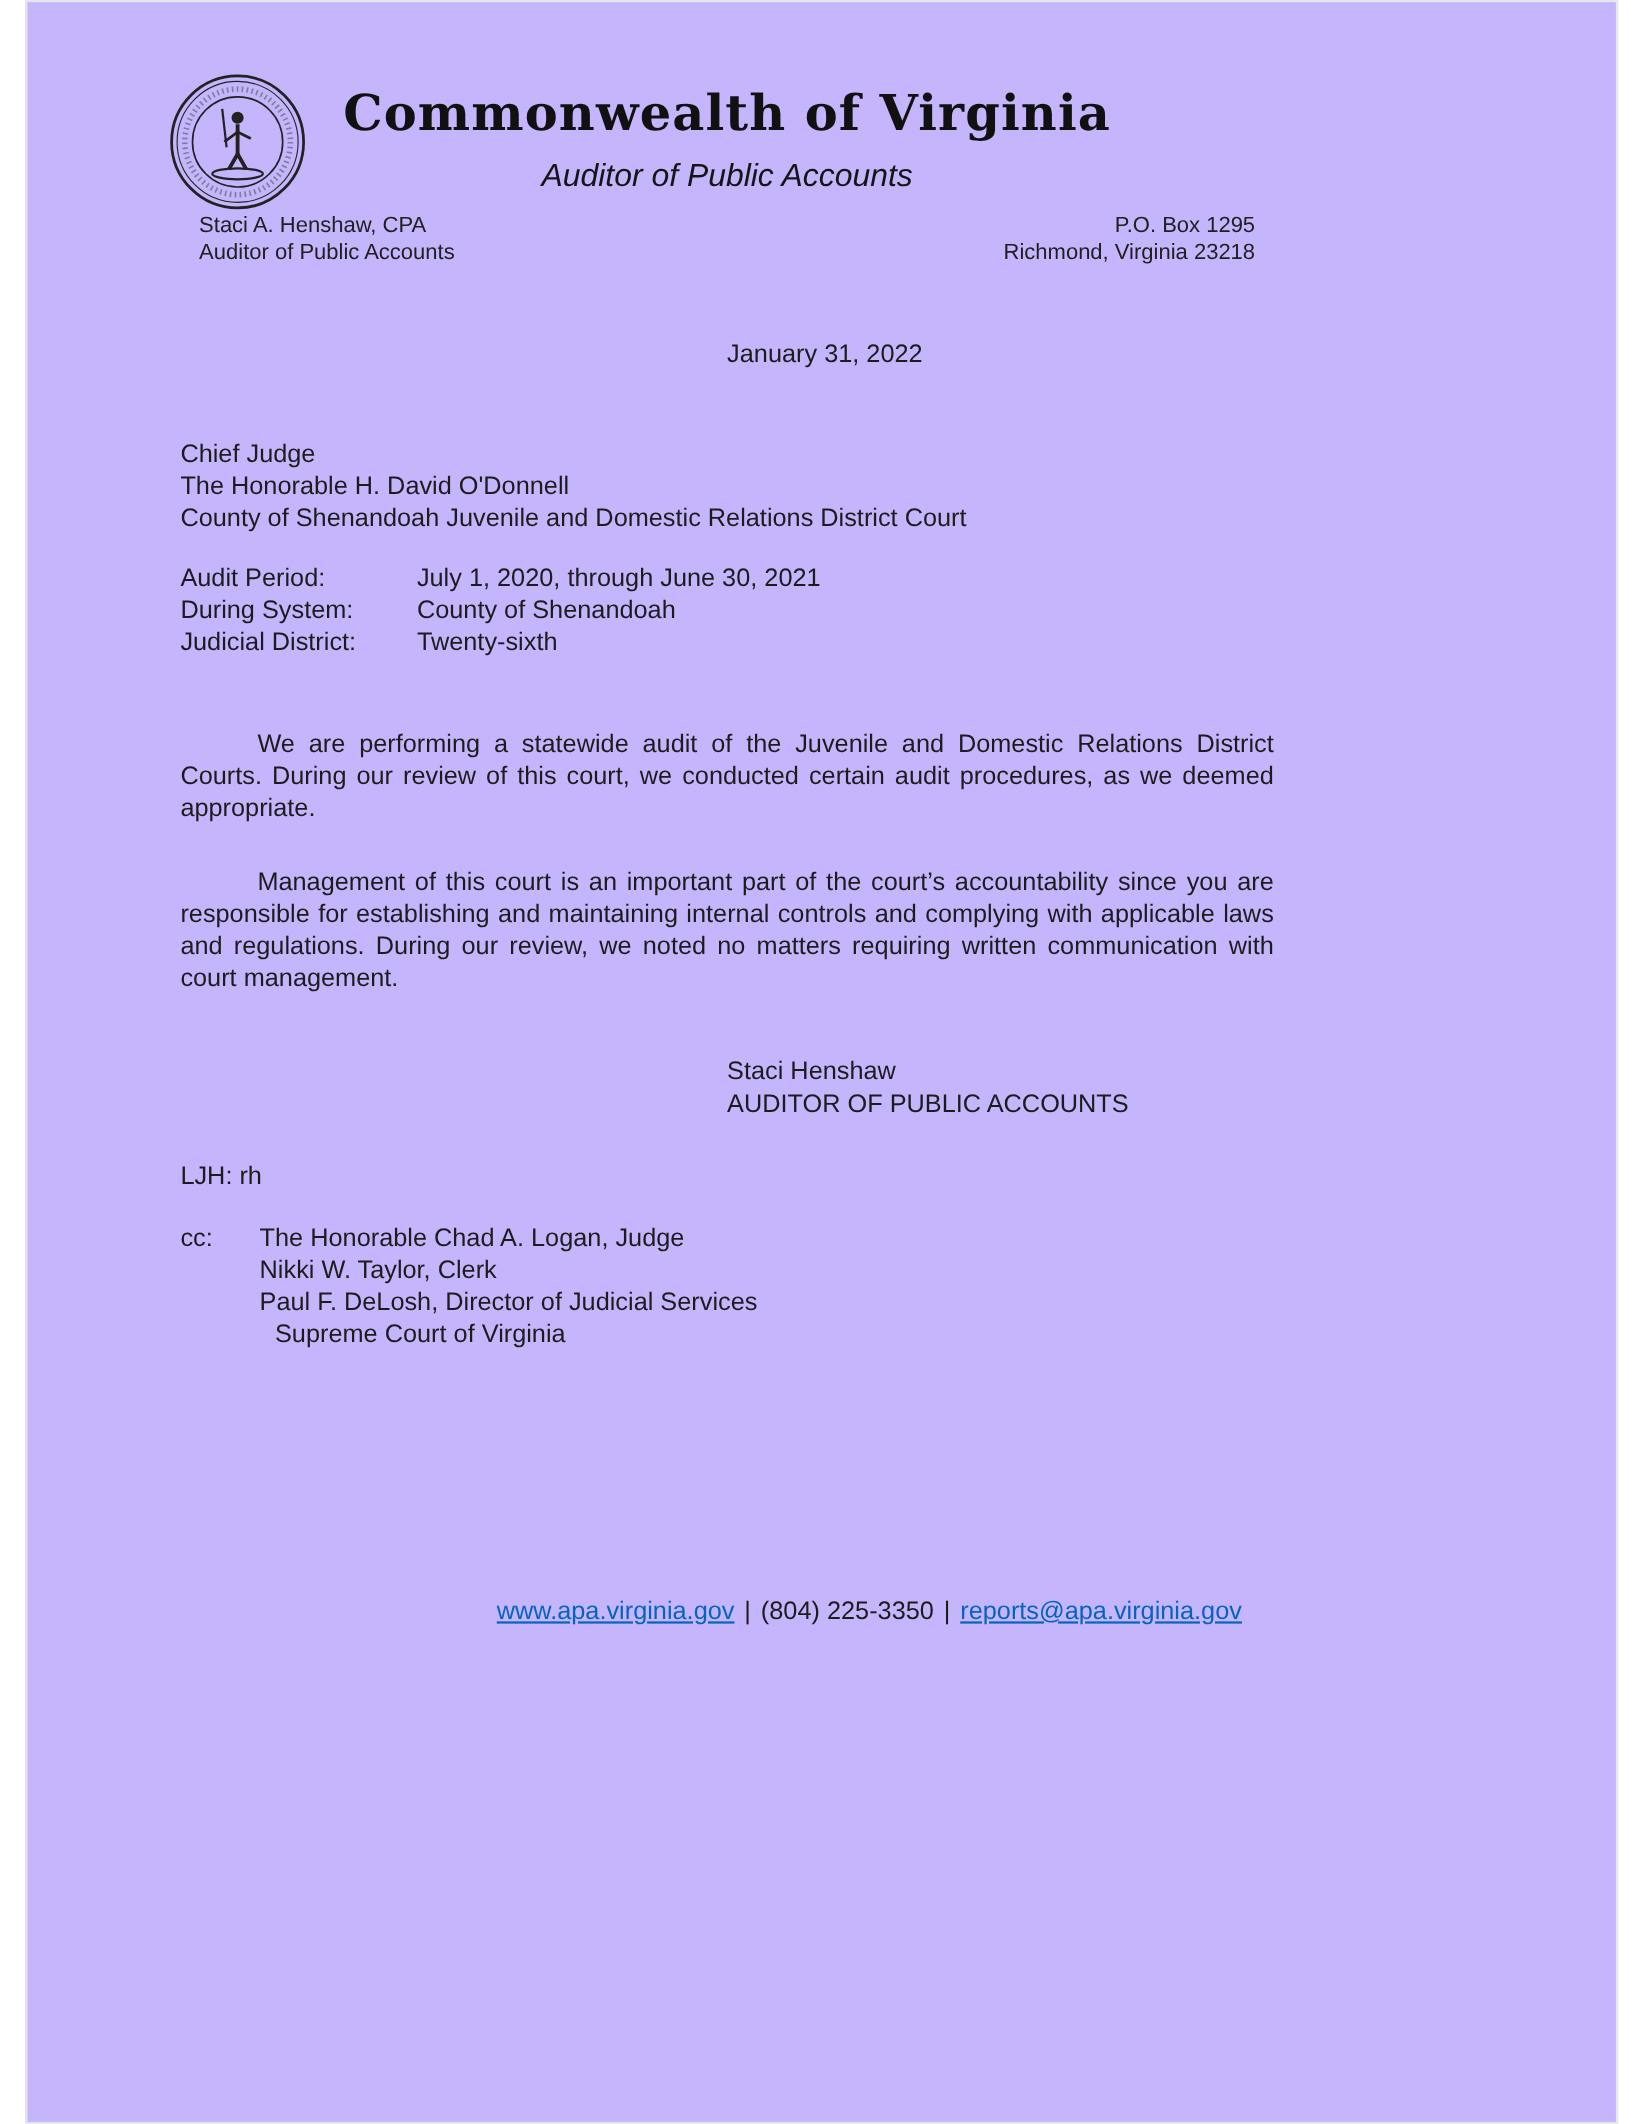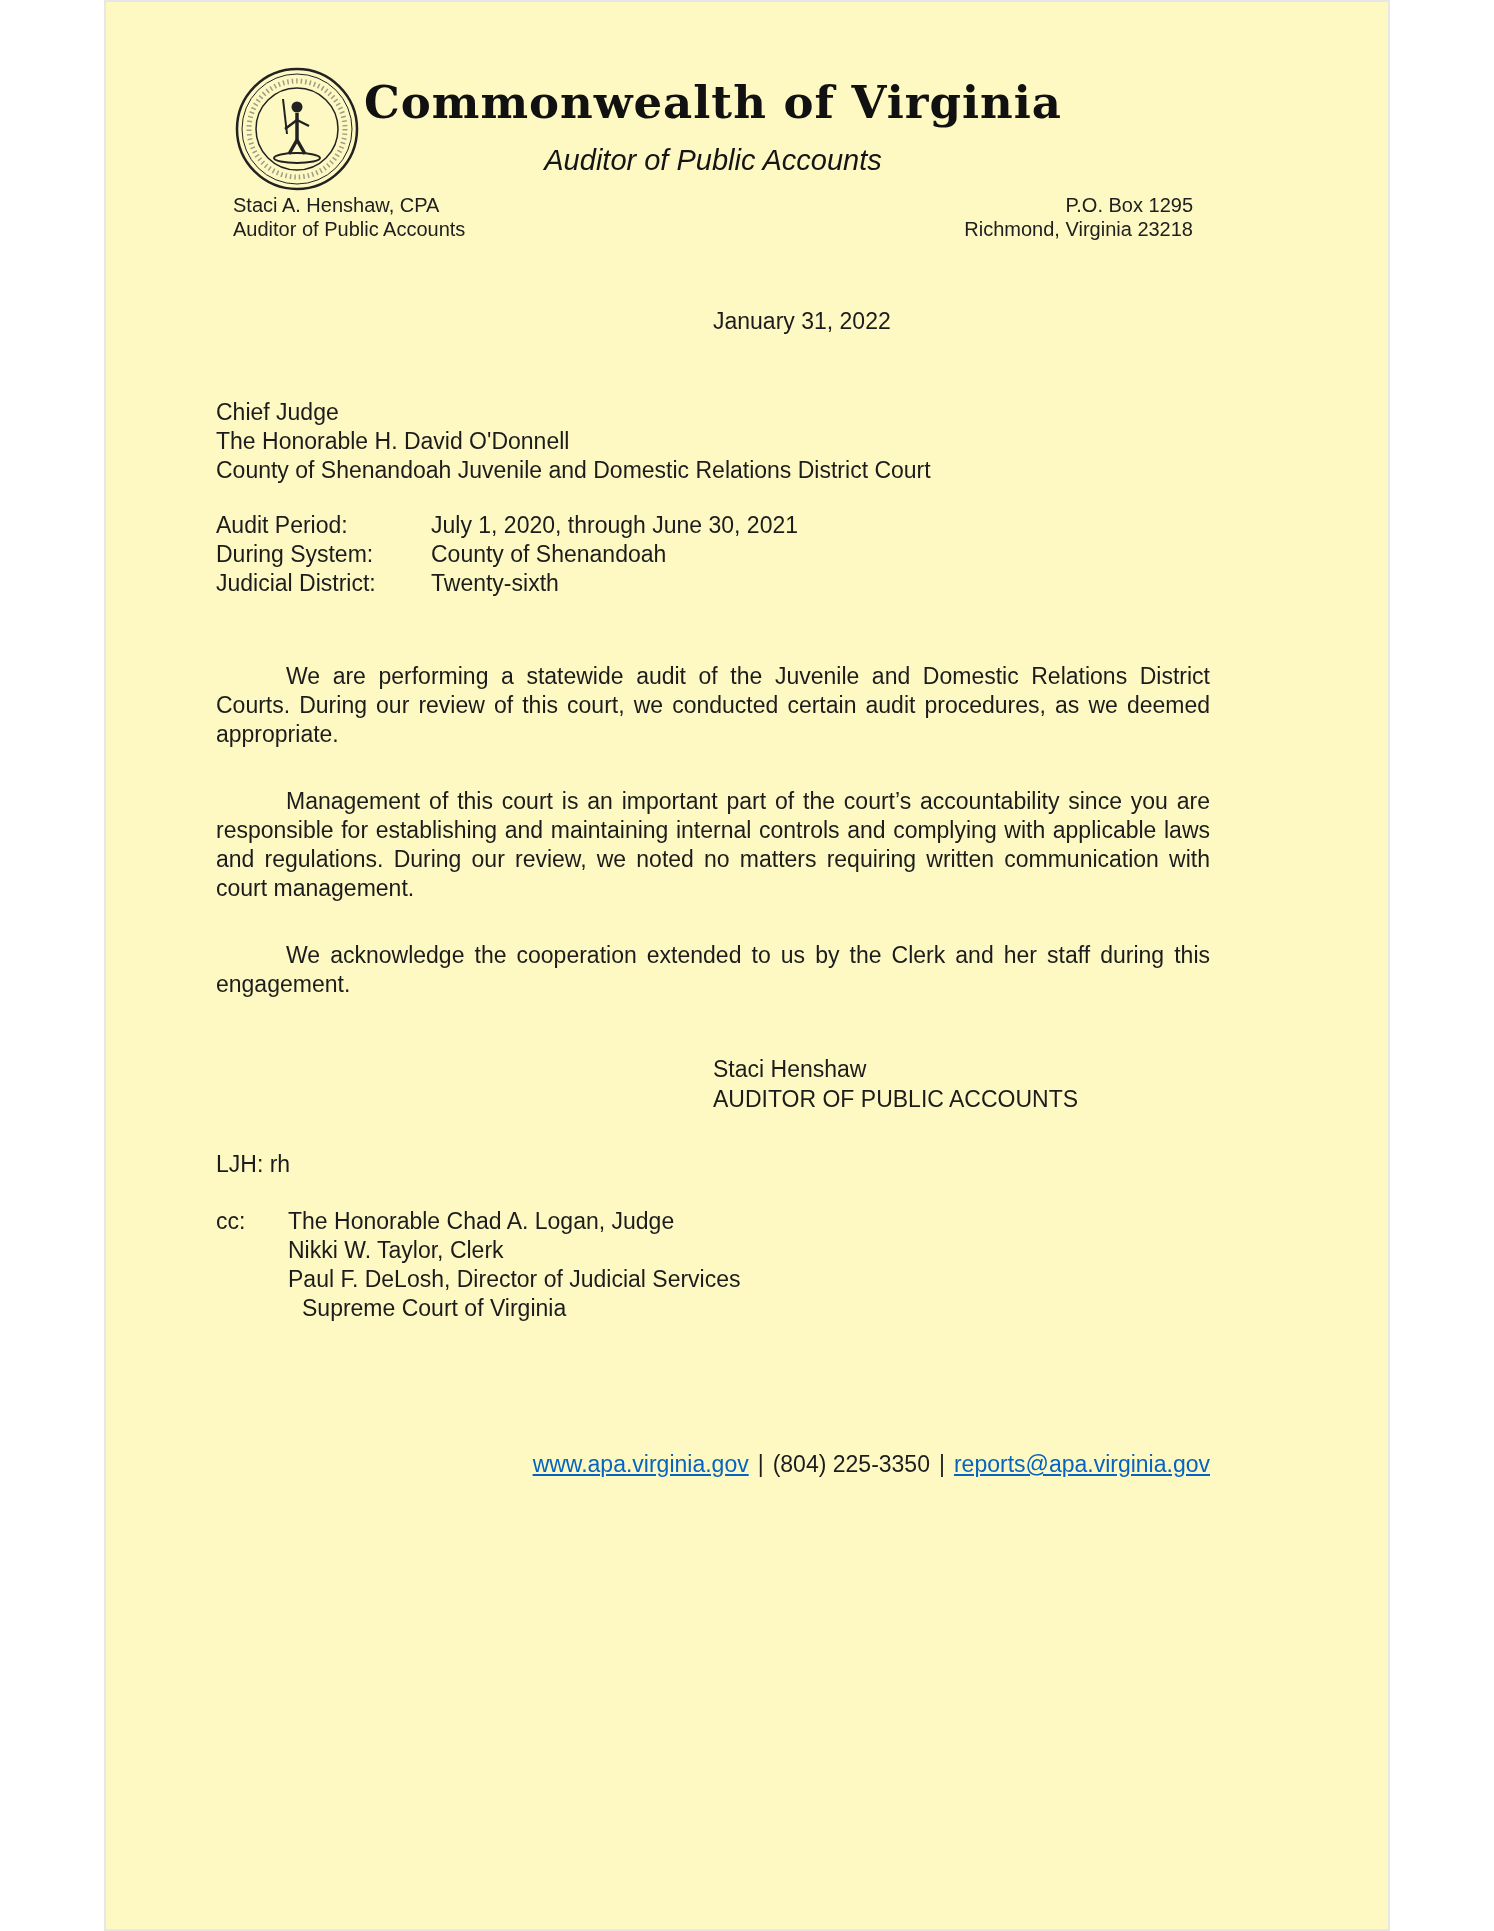--- a/index.html
+++ b/index.html
@@ -1,28 +1,29 @@
 <!DOCTYPE html>
 <html style="--link-color: #0563C1;"><head>
 <meta charset="utf-8">
 <style>
   * { margin: 0; padding: 0; box-sizing: border-box; }
   html, body { background: #ffffff; }
   :root { --link-color: #0563C1; }
 
   .page {
     position: relative;
-    width: 1286px;
+    width: 1448px;
     height: 1931px;
     margin: 0 auto;
-    background: #fef9c3;
+    background: #c4b5fd;
     border: 2px solid #e7e7e7;
     font-family: "Liberation Sans", sans-serif;
     color: #1c1c1c;
     overflow: hidden;
+    padding-left: 29px;
   }
 
   .seal {
     position: absolute;
     left: 128px;
     top: 64px;
     width: 126px;
     height: 126px;
   }
 
@@ -188,21 +189,20 @@
         <div>County of Shenandoah</div>
       </div>
       <div class="audit-row">
         <div>Judicial District:</div>
         <div>Twenty-sixth</div>
       </div>
     </div>
 
     <p class="body-para">We are performing a statewide audit of the Juvenile and Domestic Relations District Courts. During our review of this court, we conducted certain audit procedures, as we deemed appropriate.</p>
     <p class="body-para">Management of this court is an important part of the court’s accountability since you are responsible for establishing and maintaining internal controls and complying with applicable laws and regulations.  During our review, we noted no matters requiring written communication with court management.</p>
-    <p class="body-para">We acknowledge the cooperation extended to us by the Clerk and her staff during this engagement.</p>
 
     <div class="signature">
       <div>Staci Henshaw</div>
       <div>AUDITOR OF PUBLIC ACCOUNTS</div>
     </div>
 
     <div class="reference">LJH: rh</div>
 
     <div class="cc-block">
       <div class="cc-label">cc:</div>

